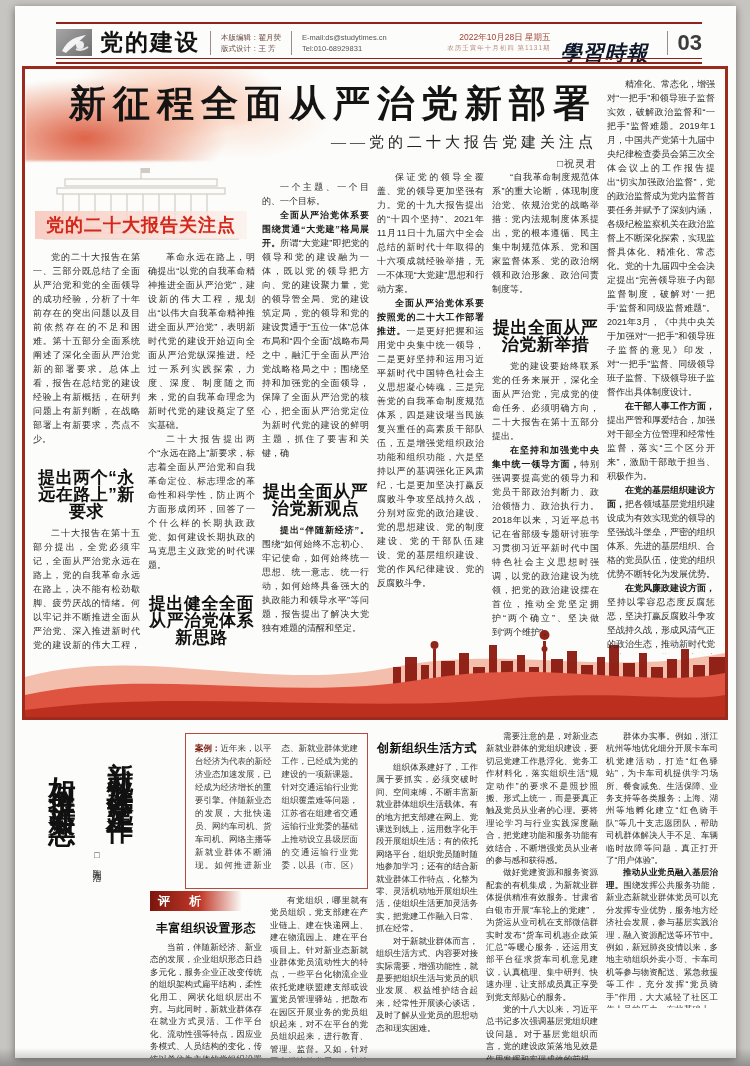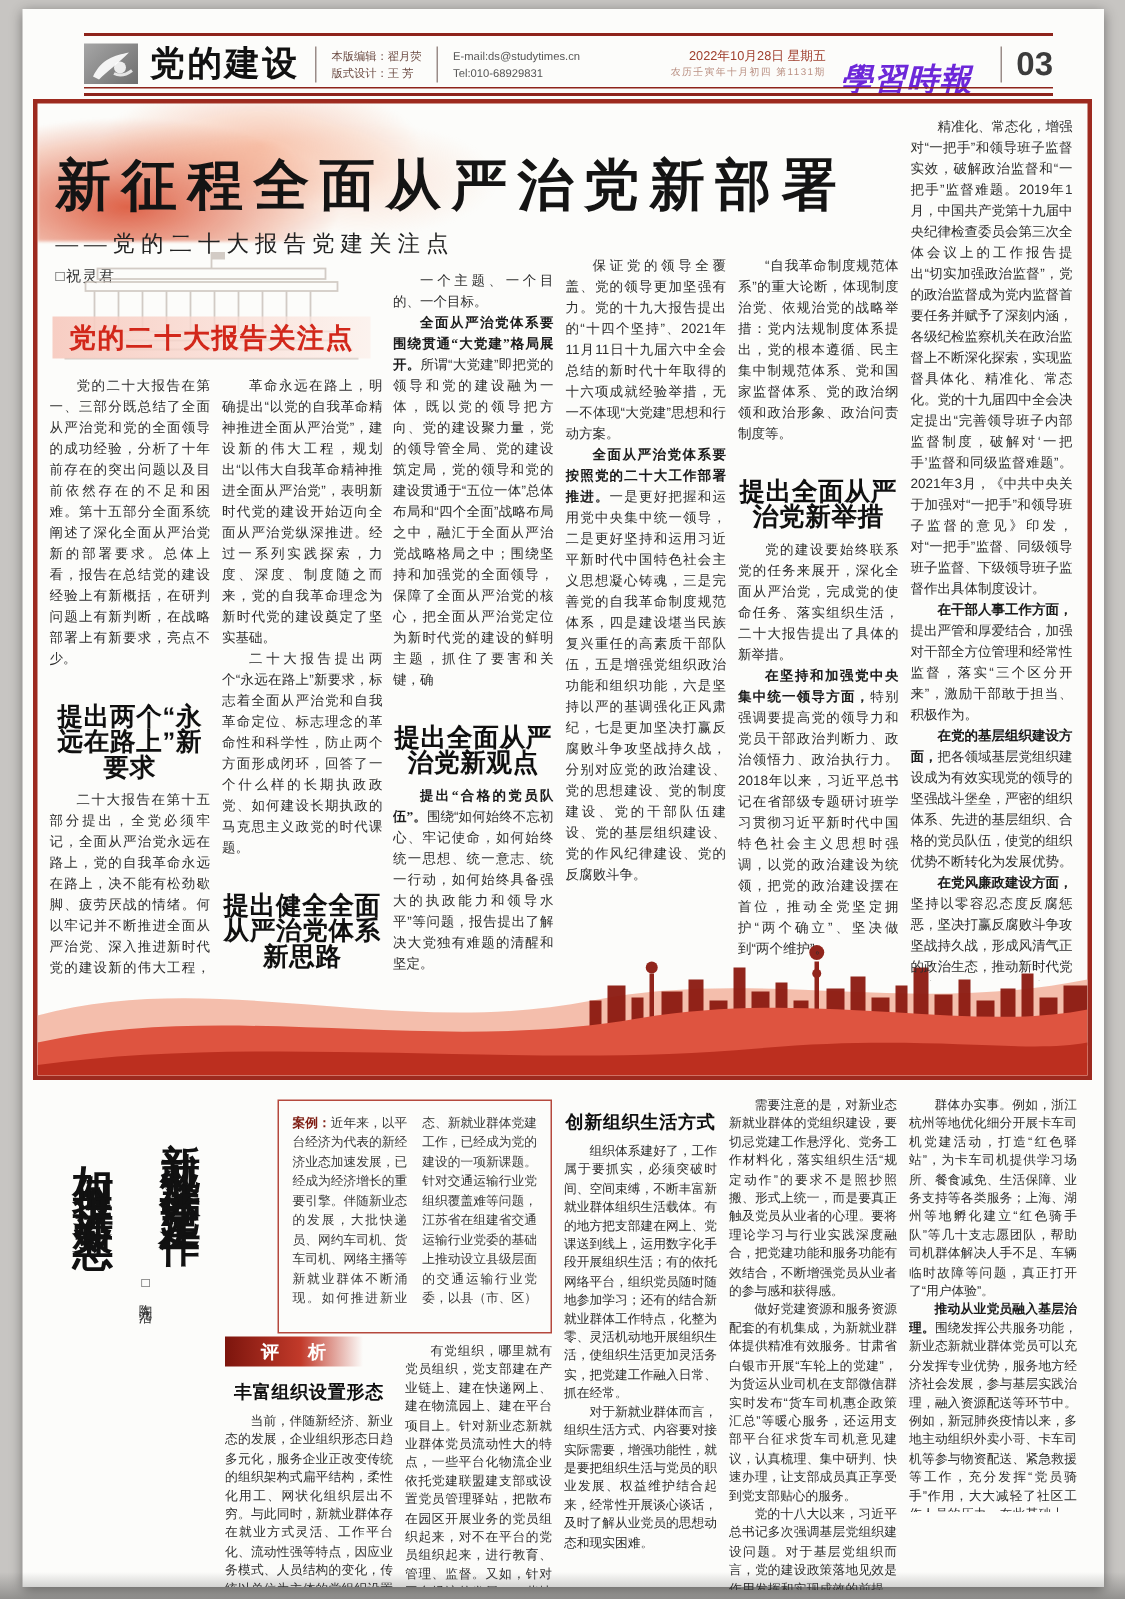--- a/index.html
+++ b/index.html
@@ -12,31 +12,31 @@
   .hdr-rule{position:absolute;left:56px;top:58px;width:646px;height:3px;border-top:1px solid #8e241b;border-bottom:2px solid #8e241b;}
   .logo{width:36px;height:27px;background:linear-gradient(135deg,#a6a6a6,#6e6e6e);margin-right:8px;flex:none;}
   .sec-title{font-size:23px;font-weight:bold;color:#111;letter-spacing:2px;white-space:nowrap;}
   .vdiv{width:1px;height:24px;background:#9a8c88;margin:0 10px;flex:none;}
   .hsmall{font-size:7.5px;line-height:11px;color:#6b4a42;white-space:nowrap;}
   .hsmall2{font-size:7.5px;line-height:11px;color:#555;white-space:nowrap;}
   .hspace{flex:1;}
   .dateblk{text-align:right;margin-right:10px;white-space:nowrap;}
   .date1{font-size:8.5px;color:#a0402f;}
   .date2{font-size:6.5px;color:#b98f82;letter-spacing:1px;}
-  .masthead{font-family:"Liberation Serif",serif;font-style:italic;font-size:21px;font-weight:bold;color:#6d28d9;letter-spacing:1px;margin-right:8px;white-space:nowrap;margin-top:20px;}
+  .masthead{font-family:"Liberation Serif",serif;font-style:italic;font-size:21px;font-weight:bold;color:#0f172a;letter-spacing:1px;margin-right:8px;white-space:nowrap;margin-top:20px;}
   .pagenum{font-size:22px;color:#3c3c3c;font-weight:bold;}
 
   
   .mainbox{position:absolute;left:22px;top:66px;width:700px;height:648px;border:3px solid #9d2a1f;}
   .flame{position:absolute;left:0;top:0;width:330px;height:92px;z-index:0;filter:blur(1px);
     background:
      radial-gradient(60% 90% at 18% 75%, rgba(214,60,28,.8), rgba(230,110,70,.35) 50%, transparent 72%),
      radial-gradient(50% 70% at 45% 30%, rgba(244,150,110,.55), transparent 65%),
      radial-gradient(40% 60% at 65% 55%, rgba(250,190,160,.4), transparent 70%);}
-  .headline-block{position:absolute;left:12px;top:14px;width:560px;text-align:left;z-index:2;margin-top:20px;}
+  .headline-block{position:absolute;left:12px;top:14px;width:560px;text-align:right;z-index:2;}
   .headline{font-size:37px;line-height:42px;font-weight:bold;letter-spacing:7px;color:#141414;white-space:nowrap;}
   .subtitle{font-family:"Liberation Serif",serif;font-size:15px;letter-spacing:4px;color:#222;margin-top:8px;}
   .m-author{font-size:10px;color:#333;margin-top:5px;letter-spacing:1px;}
   .kicker-block{position:absolute;left:10px;top:96px;width:212px;height:86px;z-index:2;}
   .hall{position:absolute;left:0;top:0;width:212px;height:86px;opacity:.8;}
   .kicker{position:absolute;left:0;right:0;top:46px;height:28px;display:flex;align-items:center;justify-content:center;
     background:linear-gradient(90deg, rgba(247,203,192,.95), rgba(252,238,232,.65));
     font-size:18px;font-weight:bold;color:#d2271a;letter-spacing:1px;white-space:nowrap;}
   .mcol{position:absolute;font-size:9px;line-height:14px;text-align:justify;color:#2d2d2d;overflow:hidden;z-index:2;}
   .col-h{font-weight:bold;font-size:17px;line-height:17px;text-align:center;margin:23px 0 6px;color:#101010;letter-spacing:.5px;}
@@ -45,21 +45,21 @@
   .wave{position:absolute;left:0;bottom:0;width:100%;height:102px;z-index:1;}
 
   
   .vtitle{position:absolute;writing-mode:vertical-rl;text-orientation:upright;font-weight:bold;color:#111;letter-spacing:7px;font-size:27px;z-index:2;}
   .vt-r{left:102px;top:740px;height:318px;}
   .vt-l{left:44px;top:756px;height:260px;}
   .vauthor{position:absolute;left:90px;top:850px;writing-mode:vertical-rl;text-orientation:upright;font-size:9px;color:#333;letter-spacing:2px;z-index:2;}
   .casebox{position:absolute;left:185px;top:733px;width:183px;height:156px;border:1px solid #b5493d;padding:8px 9px;box-sizing:border-box;
     column-count:2;column-gap:10px;font-family:"Liberation Serif",serif;font-size:8.5px;line-height:13px;text-align:justify;color:#3a3a3a;overflow:hidden;}
   .case-lead{font-weight:bold;color:#7e1d12;}
-  .comment-label{position:absolute;left:150px;top:891px;width:92px;height:20px;display:flex;align-items:center;padding-left:24px;box-sizing:border-box;
+  .comment-label{position:absolute;left:150px;top:891px;width:92px;height:20px;display:flex;align-items:center;padding-left:8px;box-sizing:border-box;
     background:linear-gradient(90deg,#7c150d 0%,#c23a2a 55%, rgba(230,120,100,0) 100%);
     color:#fff;font-size:12px;font-weight:bold;letter-spacing:8px;}
   .bcol{position:absolute;font-size:8.5px;line-height:12.4px;text-align:justify;color:#2e2e2e;overflow:hidden;}
   .bcol .col-h{font-size:12px;line-height:16px;margin:4px 0 5px;}
   .tag{position:absolute;left:606px;top:1012px;display:flex;align-items:baseline;white-space:nowrap;}
   .tag-bold{font-size:18px;font-weight:bold;color:#c2180f;letter-spacing:2px;text-shadow:1.5px 1.5px 0 rgba(150,150,150,.28);}
   .tag-script{font-family:"Liberation Serif",serif;font-style:italic;font-size:12px;color:#c0392b;margin-left:6px;letter-spacing:2px;}
 </style>
 </head>
 <body>
@@ -139,30 +139,30 @@
     <div class="mcol" style="left:123px;top:181px;width:107px;height:404px;">
         <p class="col-p">革命永远在路上，明确提出“以党的自我革命精神推进全面从严治党”，建设新的伟大工程，规划出“以伟大自我革命精神推进全面从严治党”，表明新时代党的建设开始迈向全面从严治党纵深推进。经过一系列实践探索，力度、深度、制度随之而来，党的自我革命理念为新时代党的建设奠定了坚实基础。</p>
         <p class="col-p">二十大报告提出两个“永远在路上”新要求，标志着全面从严治党和自我革命定位、标志理念的革命性和科学性，防止两个方面形成闭环，回答了一个什么样的长期执政政党、如何建设长期执政的马克思主义政党的时代课题。</p>
         <div class="col-h">提出健全全面从严治党体系新思路</div>
         <p class="col-p">报告第十五部分提出健全全面从严治党体系，把这一体系化、自我完善、自我革新等环节，健全党的统一领导，形成为中国特色社会主义制度体系，至少梳理以下三个特点。</p>
       </div>
     <div class="mcol" style="left:237px;top:111px;width:107px;height:474px;">
         <p class="col-p">一个主题、一个目的、一个目标。</p>
         <p class="col-p"><span class="lead">全面从严治党体系要围绕贯通“大党建”格局展开。</span>所谓“大党建”即把党的领导和党的建设融为一体，既以党的领导把方向、党的建设聚力量，党的领导管全局、党的建设筑定局，党的领导和党的建设贯通于“五位一体”总体布局和“四个全面”战略布局之中，融汇于全面从严治党战略格局之中；围绕坚持和加强党的全面领导，保障了全面从严治党的核心，把全面从严治党定位为新时代党的建设的鲜明主题，抓住了要害和关键，确</p>
         <div class="col-h">提出全面从严治党新观点</div>
-        <p class="col-p"><span class="lead">提出“合格的党员队伍”。</span>围绕“如何始终不忘初心、牢记使命，如何始终统一思想、统一意志、统一行动，如何始终具备强大的执政能力和领导水平”等问题，报告提出了解决大党独有难题的清醒和坚定。</p>
+        <p class="col-p"><span class="lead">提出“伴随新经济”。</span>围绕“如何始终不忘初心、牢记使命，如何始终统一思想、统一意志、统一行动，如何始终具备强大的执政能力和领导水平”等问题，报告提出了解决大党独有难题的清醒和坚定。</p>
       </div>
     <div class="mcol" style="left:352px;top:101px;width:107px;height:484px;">
         <p class="col-p">保证党的领导全覆盖、党的领导更加坚强有力。党的十九大报告提出的“十四个坚持”、2021年11月11日十九届六中全会总结的新时代十年取得的十六项成就经验举措，无一不体现“大党建”思想和行动方案。</p>
         <p class="col-p"><span class="lead">全面从严治党体系要按照党的二十大工作部署推进。</span>一是更好把握和运用党中央集中统一领导，二是更好坚持和运用习近平新时代中国特色社会主义思想凝心铸魂，三是完善党的自我革命制度规范体系，四是建设堪当民族复兴重任的高素质干部队伍，五是增强党组织政治功能和组织功能，六是坚持以严的基调强化正风肃纪，七是更加坚决打赢反腐败斗争攻坚战持久战，分别对应党的政治建设、党的思想建设、党的制度建设、党的干部队伍建设、党的基层组织建设、党的作风纪律建设、党的反腐败斗争。</p>
       </div>
     <div class="mcol" style="left:467px;top:101px;width:107px;height:484px;">
         <p class="col-p">“自我革命制度规范体系”的重大论断，体现制度治党、依规治党的战略举措：党内法规制度体系提出，党的根本遵循、民主集中制规范体系、党和国家监督体系、党的政治纲领和政治形象、政治问责制度等。</p>
         <div class="col-h">提出全面从严治党新举措</div>
-        <p class="col-p">党的建设要始终联系党的任务来展开，深化全面从严治党，完成党的使命任务、落实组织生活，二十大报告提出了具体的新举措。</p>
+        <p class="col-p">党的建设要始终联系党的任务来展开，深化全面从严治党，完成党的使命任务、必须明确方向，二十大报告在第十五部分提出。</p>
         <p class="col-p"><span class="lead">在坚持和加强党中央集中统一领导方面，</span>特别强调要提高党的领导力和党员干部政治判断力、政治领悟力、政治执行力。2018年以来，习近平总书记在省部级专题研讨班学习贯彻习近平新时代中国特色社会主义思想时强调，以党的政治建设为统领，把党的政治建设摆在首位，推动全党坚定拥护“两个确立”、坚决做到“两个维护”。</p>
       </div>
     <div class="mcol" style="left:582px;top:8px;width:108px;height:577px;">
         <p class="col-p">精准化、常态化，增强对“一把手”和领导班子监督实效，破解政治监督和“一把手”监督难题。2019年1月，中国共产党第十九届中央纪律检查委员会第三次全体会议上的工作报告提出“切实加强政治监督”，党的政治监督成为党内监督首要任务并赋予了深刻内涵，各级纪检监察机关在政治监督上不断深化探索，实现监督具体化、精准化、常态化。党的十九届四中全会决定提出“完善领导班子内部监督制度，破解对‘一把手’监督和同级监督难题”。2021年3月，《中共中央关于加强对“一把手”和领导班子监督的意见》印发，对“一把手”监督、同级领导班子监督、下级领导班子监督作出具体制度设计。</p>
         <p class="col-p"><span class="lead">在干部人事工作方面，</span>提出严管和厚爱结合，加强对干部全方位管理和经常性监督，落实“三个区分开来”，激励干部敢于担当、积极作为。</p>
         <p class="col-p"><span class="lead">在党的基层组织建设方面，</span>把各领域基层党组织建设成为有效实现党的领导的坚强战斗堡垒，严密的组织体系、先进的基层组织、合格的党员队伍，使党的组织优势不断转化为发展优势。</p>
         <p class="col-p"><span class="lead">在党风廉政建设方面，</span>坚持以零容忍态度反腐惩恶，坚决打赢反腐败斗争攻坚战持久战，形成风清气正的政治生态，推动新时代党风廉政建设，指引反腐败斗争取得压倒性胜利并全面巩固。</p>
       </div>
 
     <svg class="wave" viewBox="0 0 700 102" preserveAspectRatio="none">

